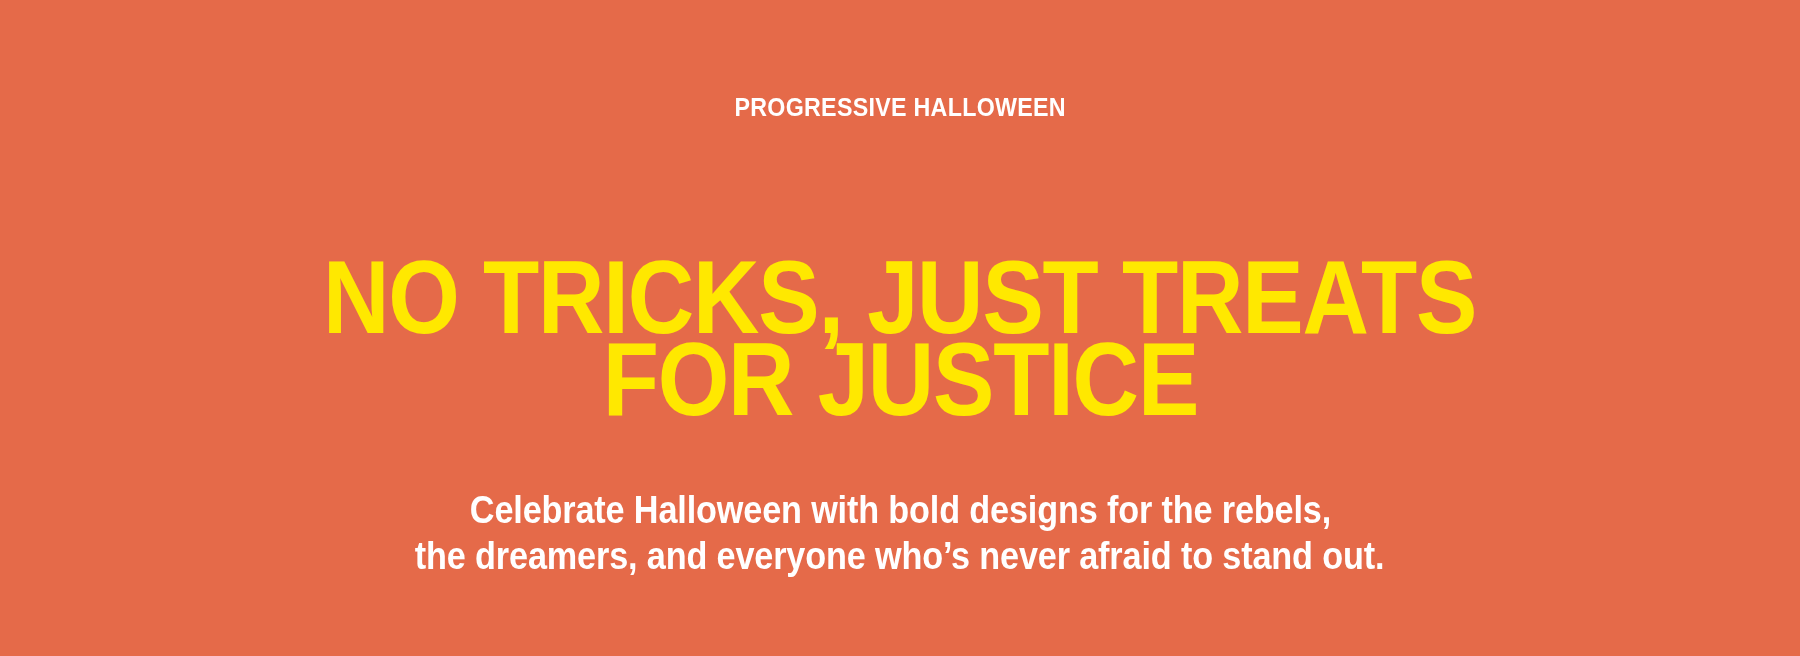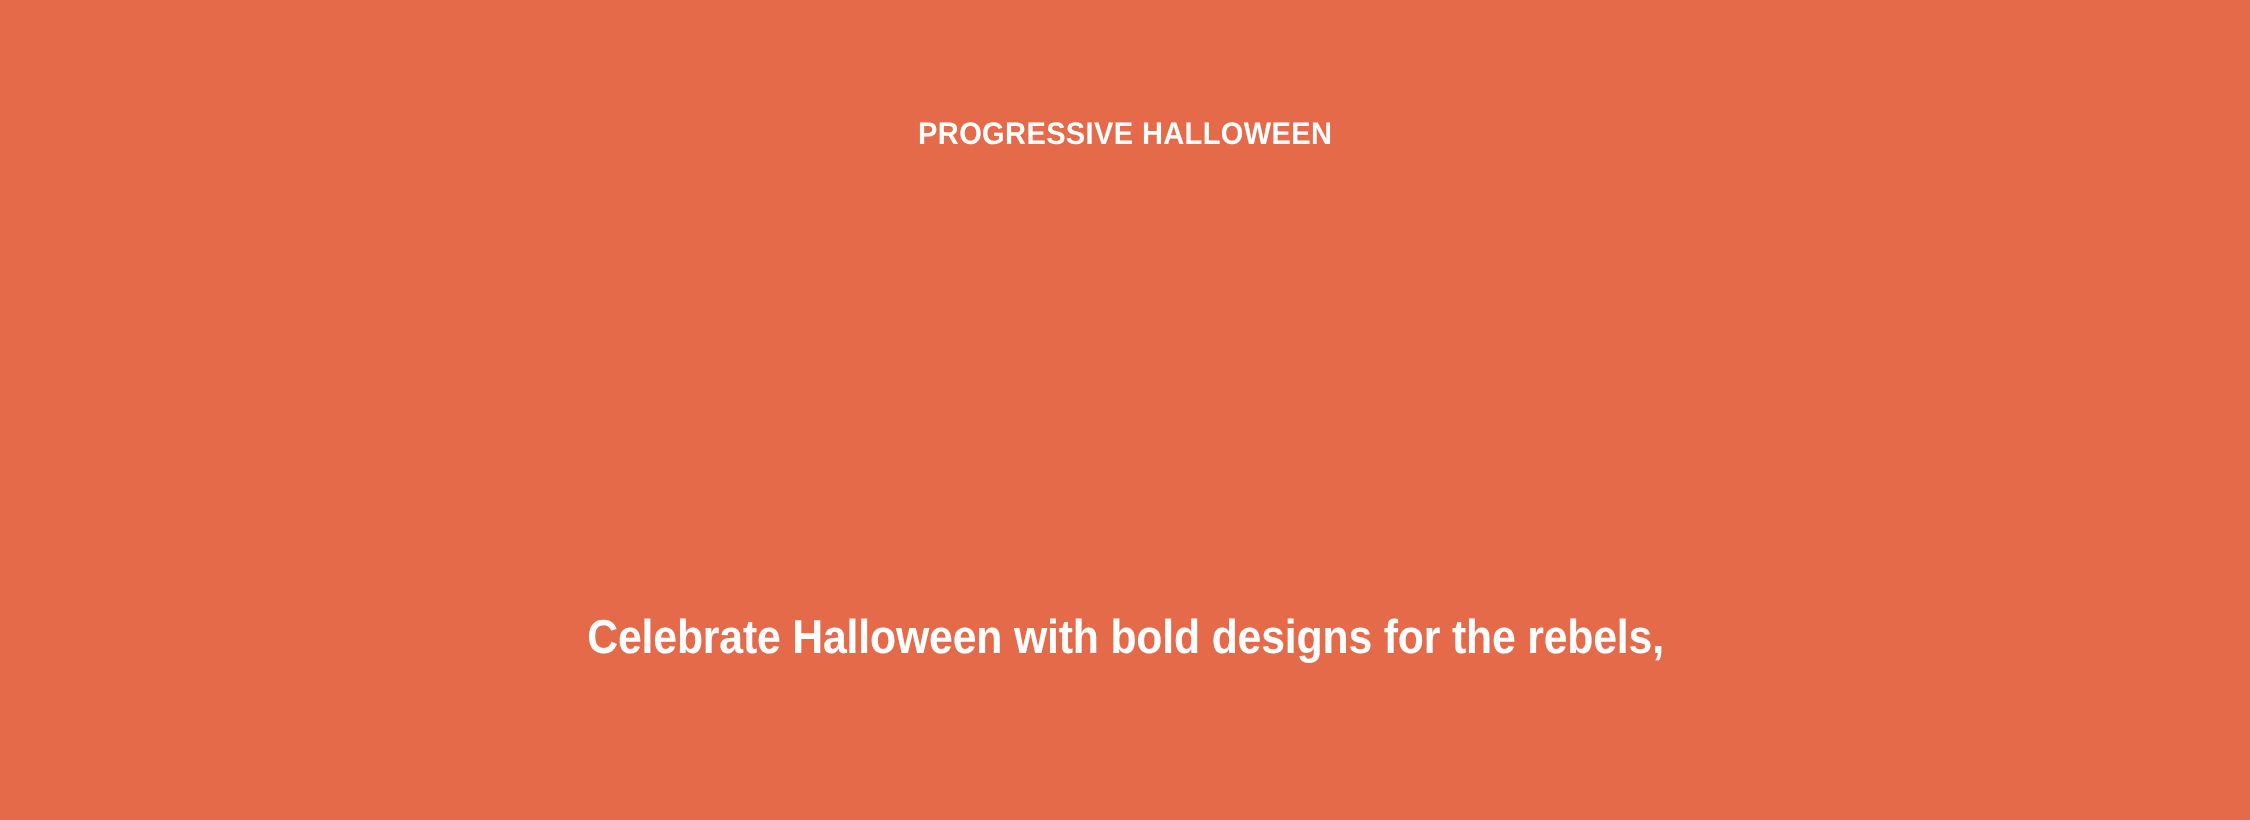--- a/index.html
+++ b/index.html
@@ -98,20 +98,31 @@
 </style>
 </head>
 <body>
 
 <div class="hero-banner" style="background: rgb(229, 106, 73);">
 
   <div class="eyebrow" style="color: rgb(255, 255, 255);">
     <span class="eyebrow-inner">PROGRESSIVE HALLOWEEN</span>
   </div>
 
+  <h1 class="headline" style="color: rgb(255, 232, 0);">
+    <span class="headline-line">
+      <span class="hl-inner">NO TRICKS, JUST TREATS</span>
+    </span>
+    <span class="headline-line">
+      <span class="hl-inner">FOR JUSTICE</span>
+    </span>
+  </h1>
 
   <p class="subhead" style="color: rgb(255, 255, 255);">
     <span class="subhead-line">
       <span class="sh-inner">Celebrate Halloween with bold designs for the rebels,</span>
+    </span>
+    <span class="subhead-line">
+      <span class="sh-inner">the dreamers, and everyone who’s never afraid to stand out.</span>
     </span>
   </p>
 
 </div>
 
 </body></html>

